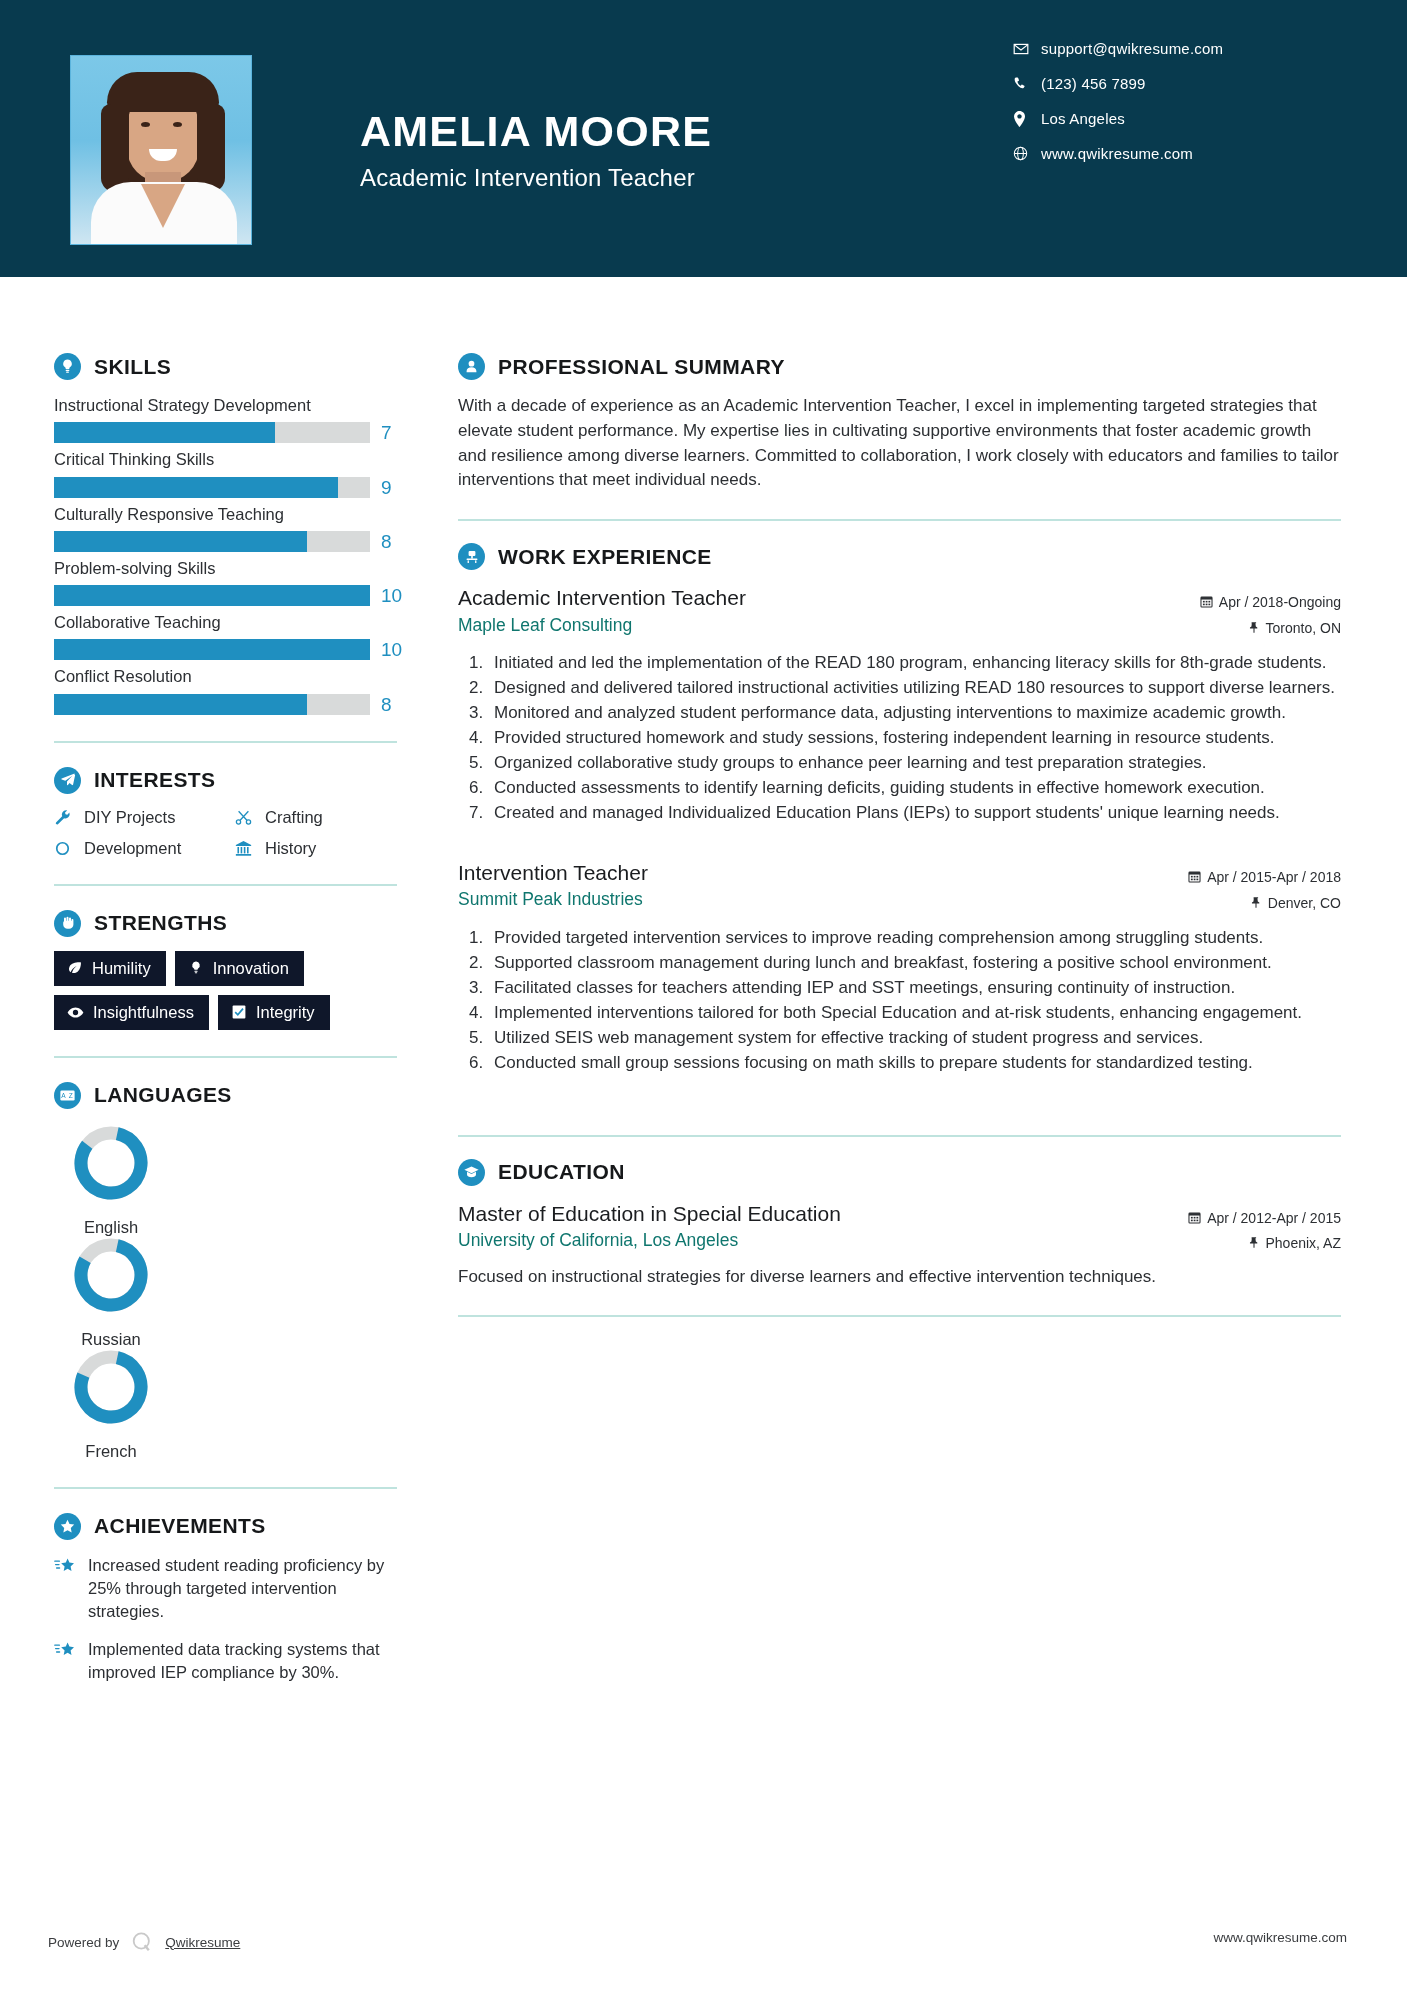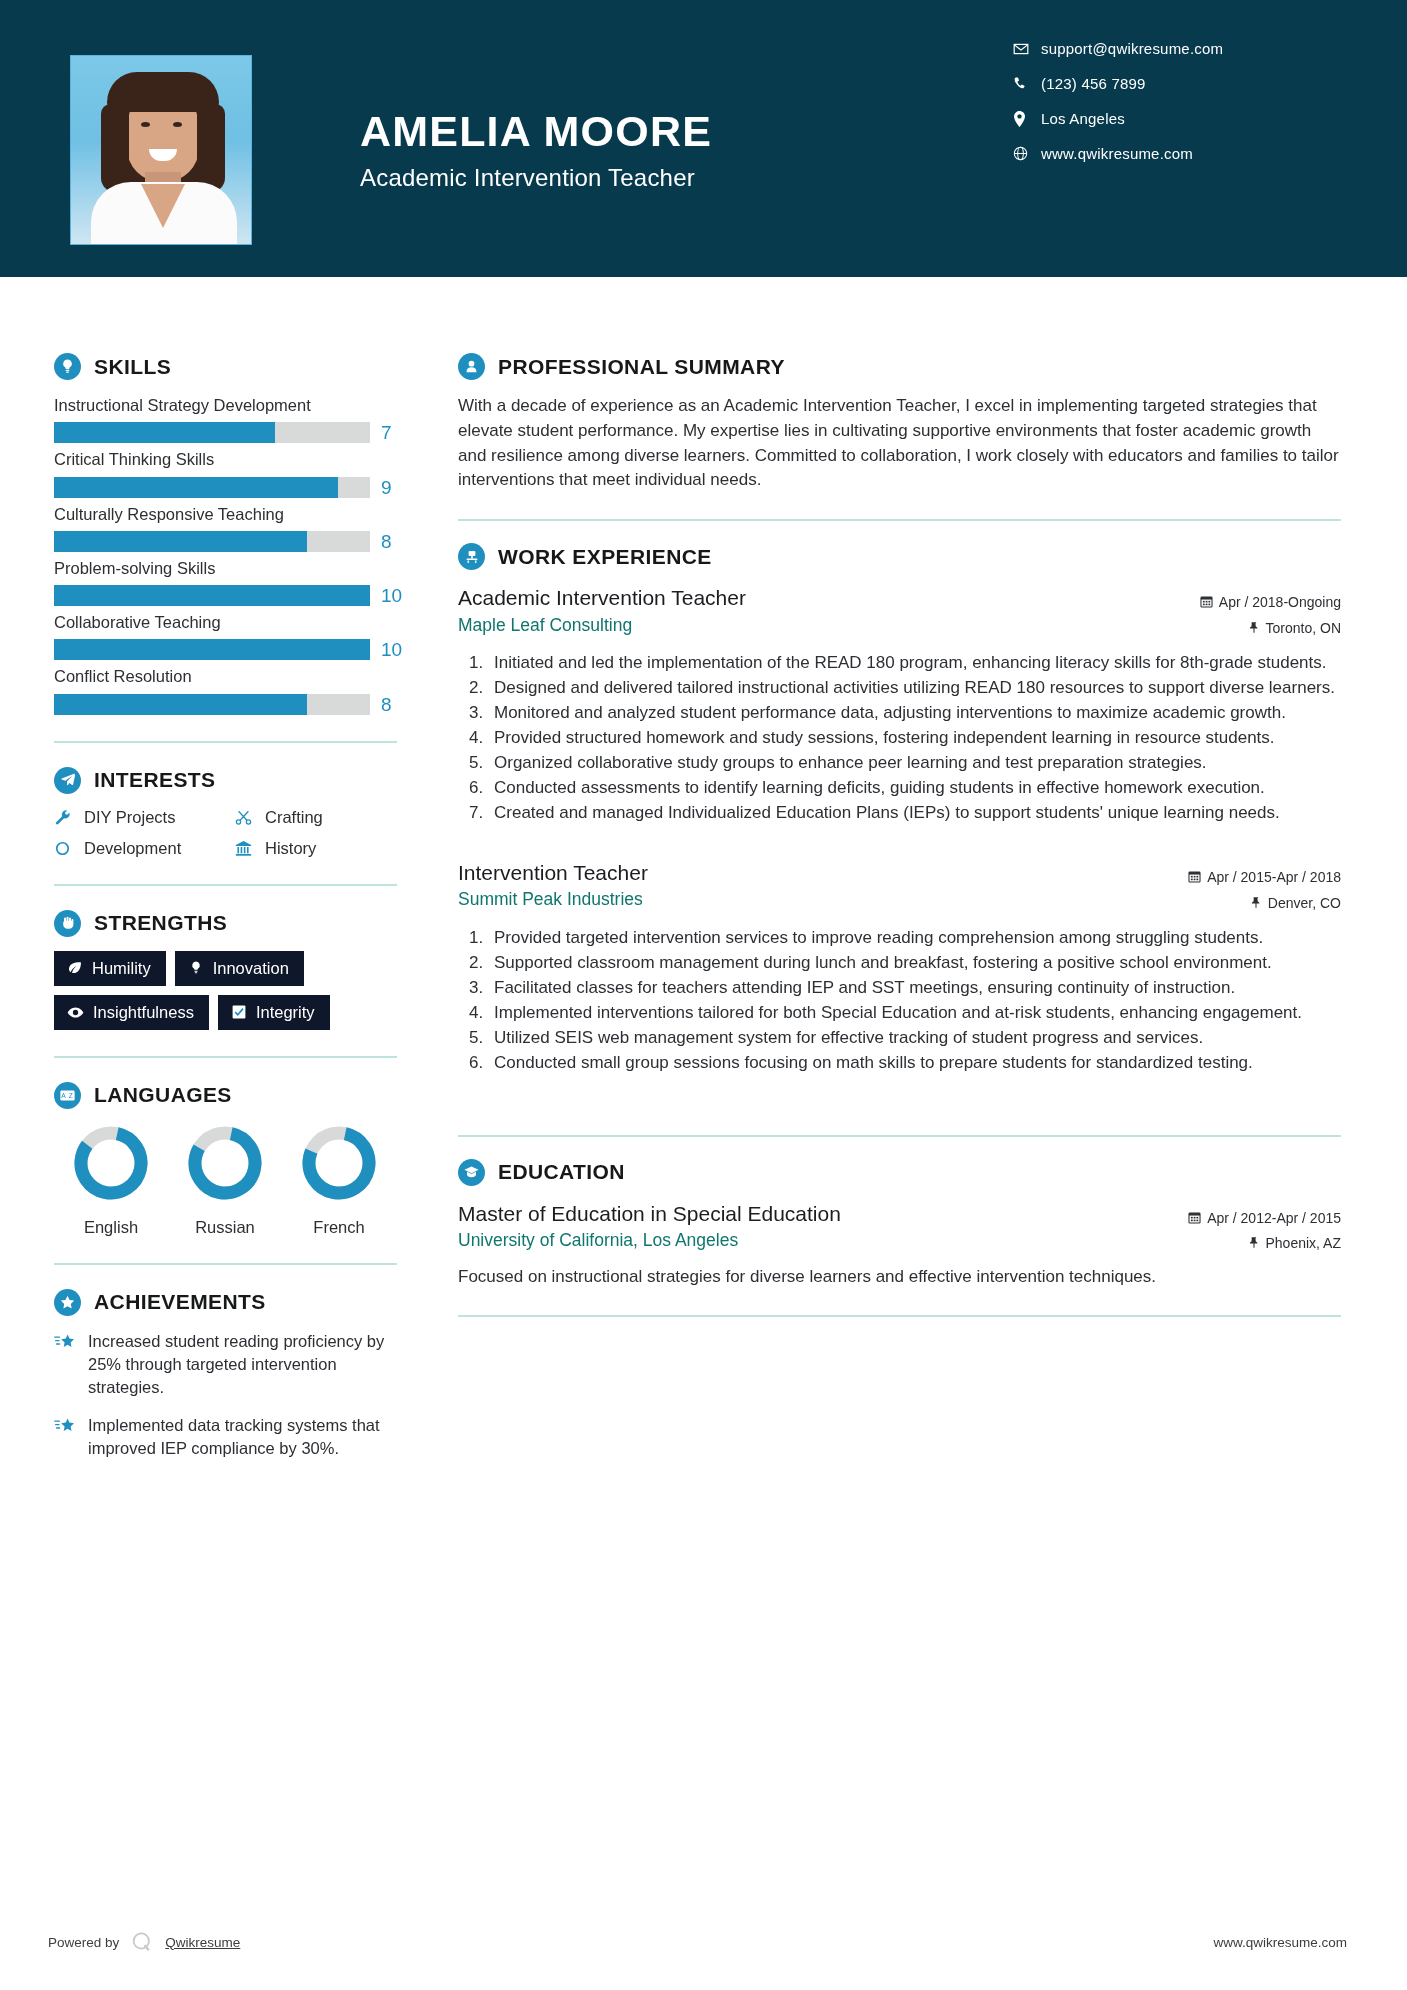--- a/index.html
+++ b/index.html
@@ -232,21 +232,21 @@
     font-size: 16.5px;
     padding: 8px 15px 8px 13px;
     display: flex;
     align-items: center;
     white-space: nowrap;
   }
   .chip .chi { margin-right: 9px; display:flex; align-items:center; }
   .chip .chi svg { display:block; }
 
   
-  .langs { display: flex; margin-top: 16px; }
+  .langs { display: flex; margin-top: 16px; flex-direction: column; }
   .lang { width: 114px; text-align: center; }
   .lang .donut { margin: 0 auto; }
   .lang .lname {
     font-size: 16.5px;
     color: #2c2f33;
     margin-top: 13px;
   }
 
   
   .ach {
@@ -315,21 +315,20 @@
 
   
   .footer {
     position: absolute;
     left: 0; right: 0; bottom: 36px;
     padding: 0 60px 0 48px;
   }
   .footer-row {
     display: flex;
     justify-content: space-between;
-    align-items: center;
   }
   .powered {
     display: flex;
     align-items: center;
     font-size: 13.5px;
     color: #3b3d40;
   }
   .powered .qlogo {
     margin: 0 11px 0 11px;
     display:flex; align-items:center;

